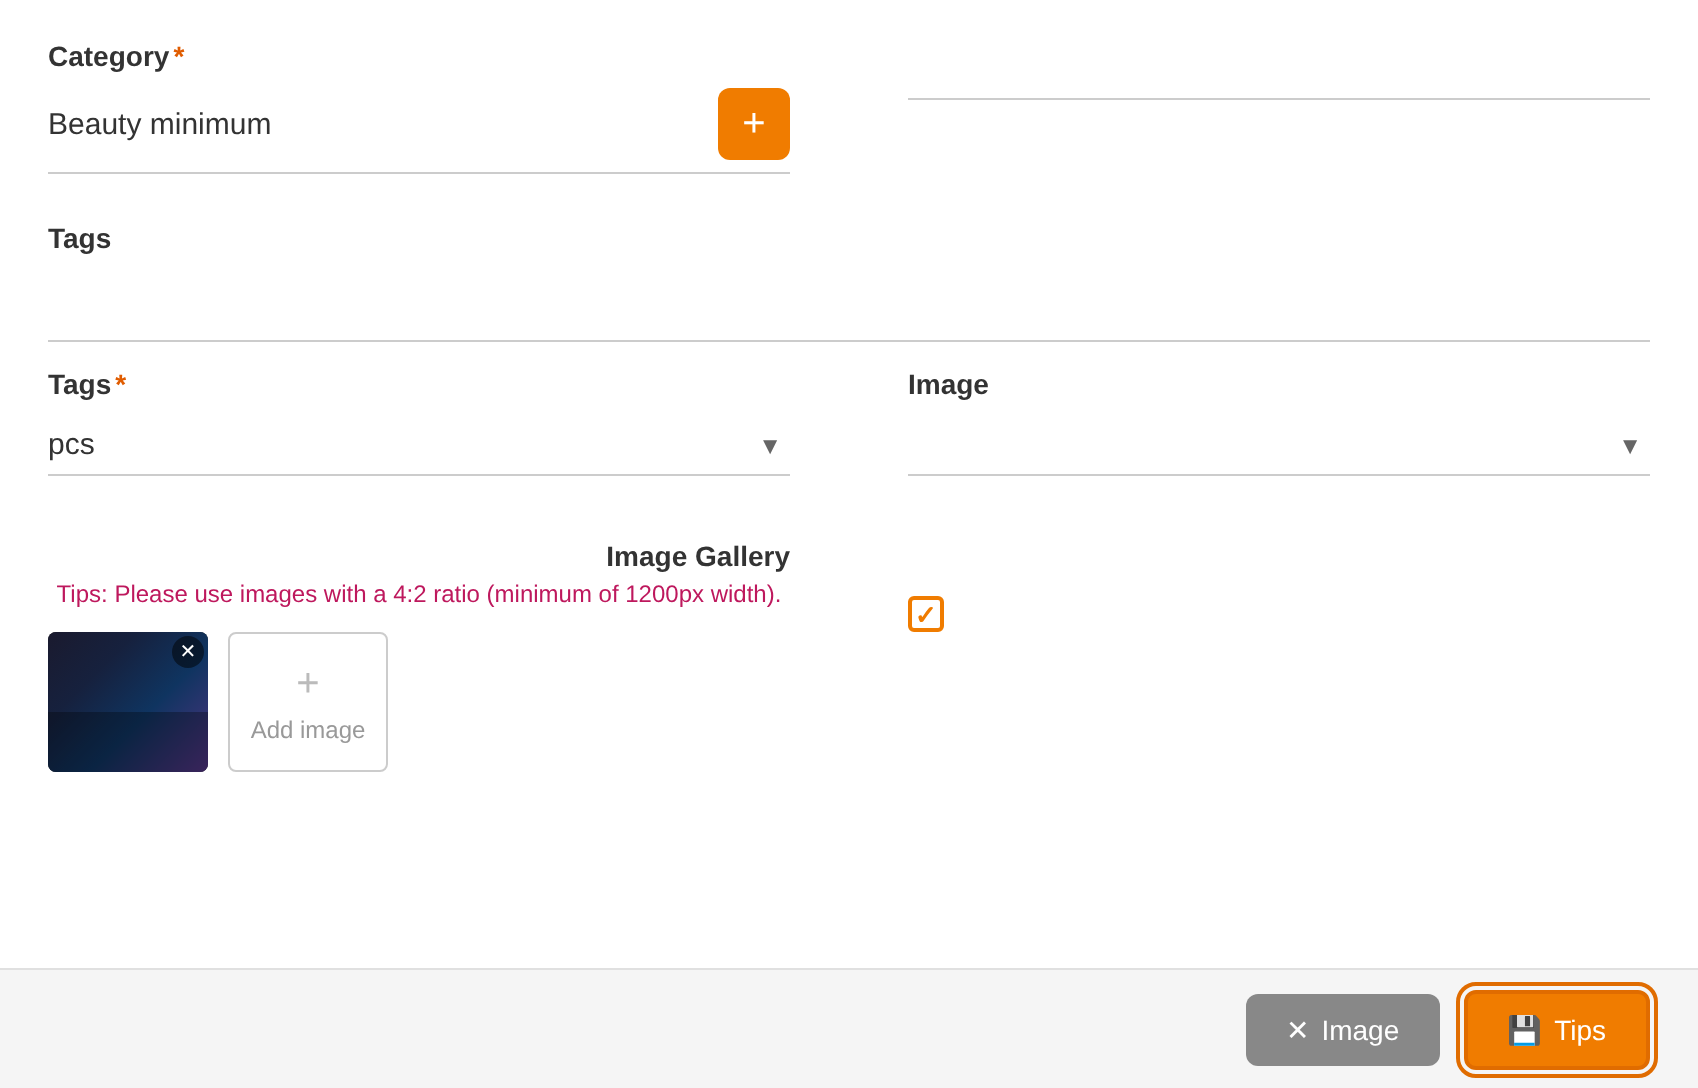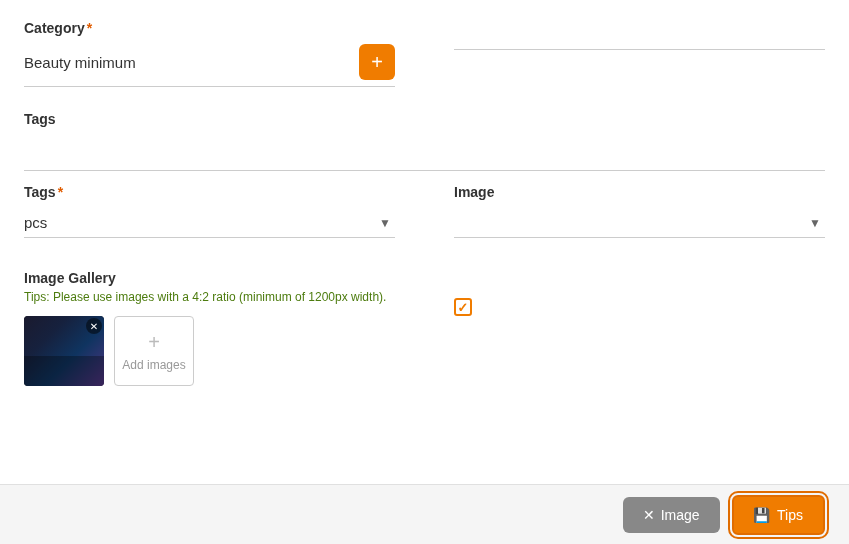--- a/index.html
+++ b/index.html
@@ -117,26 +117,28 @@
 
     .image-gallery-section {
       margin-top: 8px;
     }
 
     .image-gallery-label {
       font-size: 14px;
       font-weight: 600;
       color: #333;
       margin-bottom: 4px;
+      text-align: right;
     }
 
     .image-tips {
       font-size: 12px;
-      color: #4d7c0f;
+      color: #be185d;
       margin-bottom: 12px;
+      text-align: center;
     }
 
     .image-items {
       display: flex;
       gap: 10px;
     }
 
     .image-thumb {
       width: 80px;
       height: 70px;
@@ -336,21 +338,21 @@
       <div class="image-gallery-section">
         <div class="image-gallery-label">Image Gallery</div>
         <div class="image-tips">Tips: Please use images with a 4:2 ratio (minimum of 1200px width).</div>
         <div class="image-items">
           <div class="image-thumb">
             <div class="thumb-inner"></div>
             <div class="image-thumb-close">✕</div>
           </div>
           <button class="add-image-btn">
             <span class="add-image-plus">+</span>
-            <span>Add images</span>
+            <span>Add image</span>
           </button>
         </div>
       </div>
     </div>
     <div class="form-col">
       <div class="online-store-section">
         <div class="checkbox-custom">
           <span class="checkbox-check">✓</span>
         </div>
       </div>

